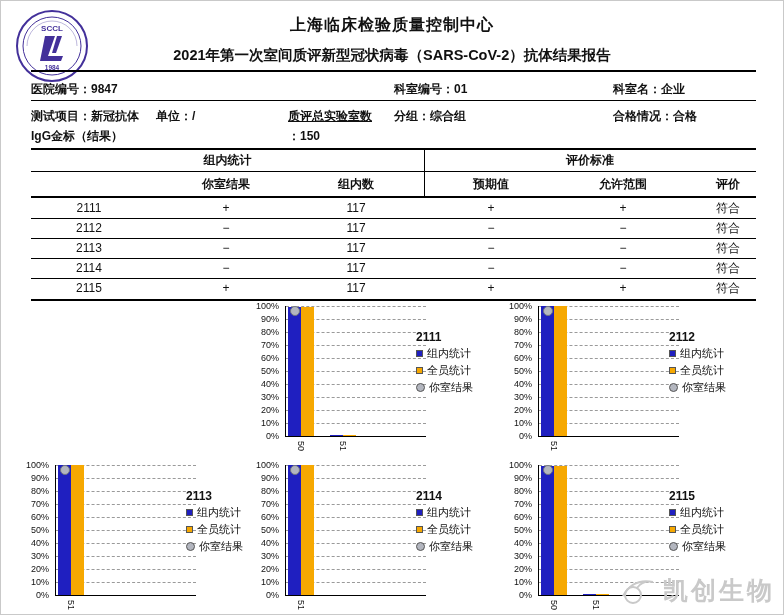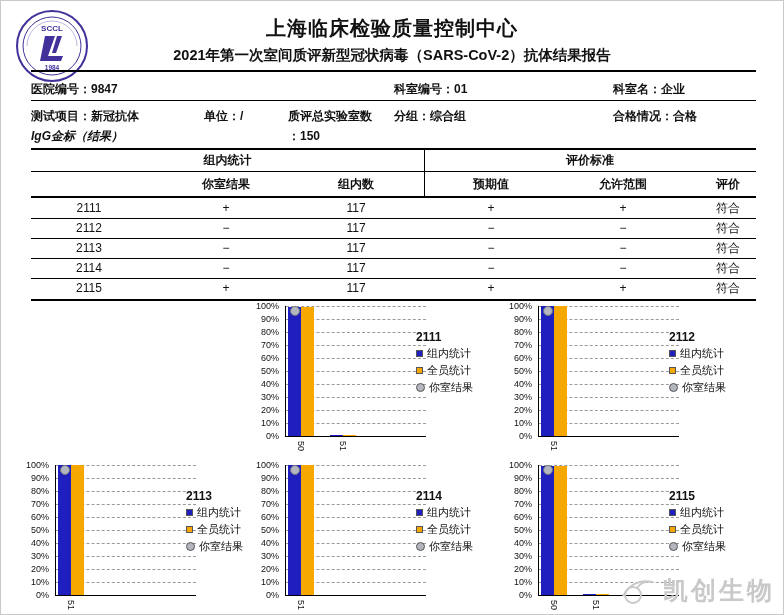--- a/index.html
+++ b/index.html
@@ -3,21 +3,21 @@
 <meta charset="utf-8">
 <style>
   html,body{margin:0;padding:0;background:#ffffff;}
   #page{
     position:relative;width:784px;height:615px;background:#ffffff;
     border:1px solid #c9c9c9;box-sizing:border-box;overflow:hidden;
     font-family:"Liberation Sans","DejaVu Sans",sans-serif;color:#111;
   }
   .abs{position:absolute;}
   
-  #org-title{left:0;right:0;top:14px;text-align:center;font-size:20px;font-weight:700;letter-spacing:1px;}
+  #org-title{left:0;right:0;top:14px;text-align:center;font-size:16px;font-weight:700;letter-spacing:1px;}
   #report-title{left:0;right:0;top:45px;text-align:center;font-size:14.5px;font-weight:700;}
   
   .hline{left:30px;width:725px;border-top:1px solid #000;}
   .hline.thick{border-top:2px solid #000;}
   
   .info{font-size:12px;font-weight:700;white-space:nowrap;}
   
   .th,.td{font-size:12px;text-align:center;white-space:nowrap;}
   .th{font-weight:700;}
   .td{font-weight:500;}
@@ -73,23 +73,23 @@
 
   <div class="abs hline thick" style="top:69px;"></div>
 
   <div class="abs info" style="left:30px;top:80px;">医院编号：9847</div>
   <div class="abs info" style="left:393px;top:80px;">科室编号：01</div>
   <div class="abs info" style="left:612px;top:80px;">科室名：企业</div>
 
   <div class="abs hline" style="top:99px;"></div>
 
   <div class="abs info" style="left:30px;top:107px;">测试项目：新冠抗体</div>
-  <div class="abs info" style="left:30px;top:127px;font-style:italic;">IgG金标（结果）</div>
-  <div class="abs info" style="left:155px;top:107px;margin-left:48px;">单位：/</div>
-  <div class="abs info" style="left:287px;top:107px;">质评总实验室数</div>
+  <div class="abs info" style="left:30px;top:127px;">IgG金标（结果）</div>
+  <div class="abs info" style="left:155px;top:107px;">单位：/</div>
+  <div class="abs info" style="left:287px;top:107px;text-decoration:underline;">质评总实验室数</div>
   <div class="abs info" style="left:287px;top:127px;">：150</div>
   <div class="abs info" style="left:393px;top:107px;">分组：综合组</div>
   <div class="abs info" style="left:612px;top:107px;">合格情况：合格</div>
 
   <div class="abs hline thick" style="top:147px;"></div>
   <div class="abs" id="vdivider"></div>
 
   <div class="row" style="top:149px;">
     <div class="abs th" style="left:30px;width:393px;">组内统计</div>
     <div class="abs th" style="left:423px;width:332px;">评价标准</div>

